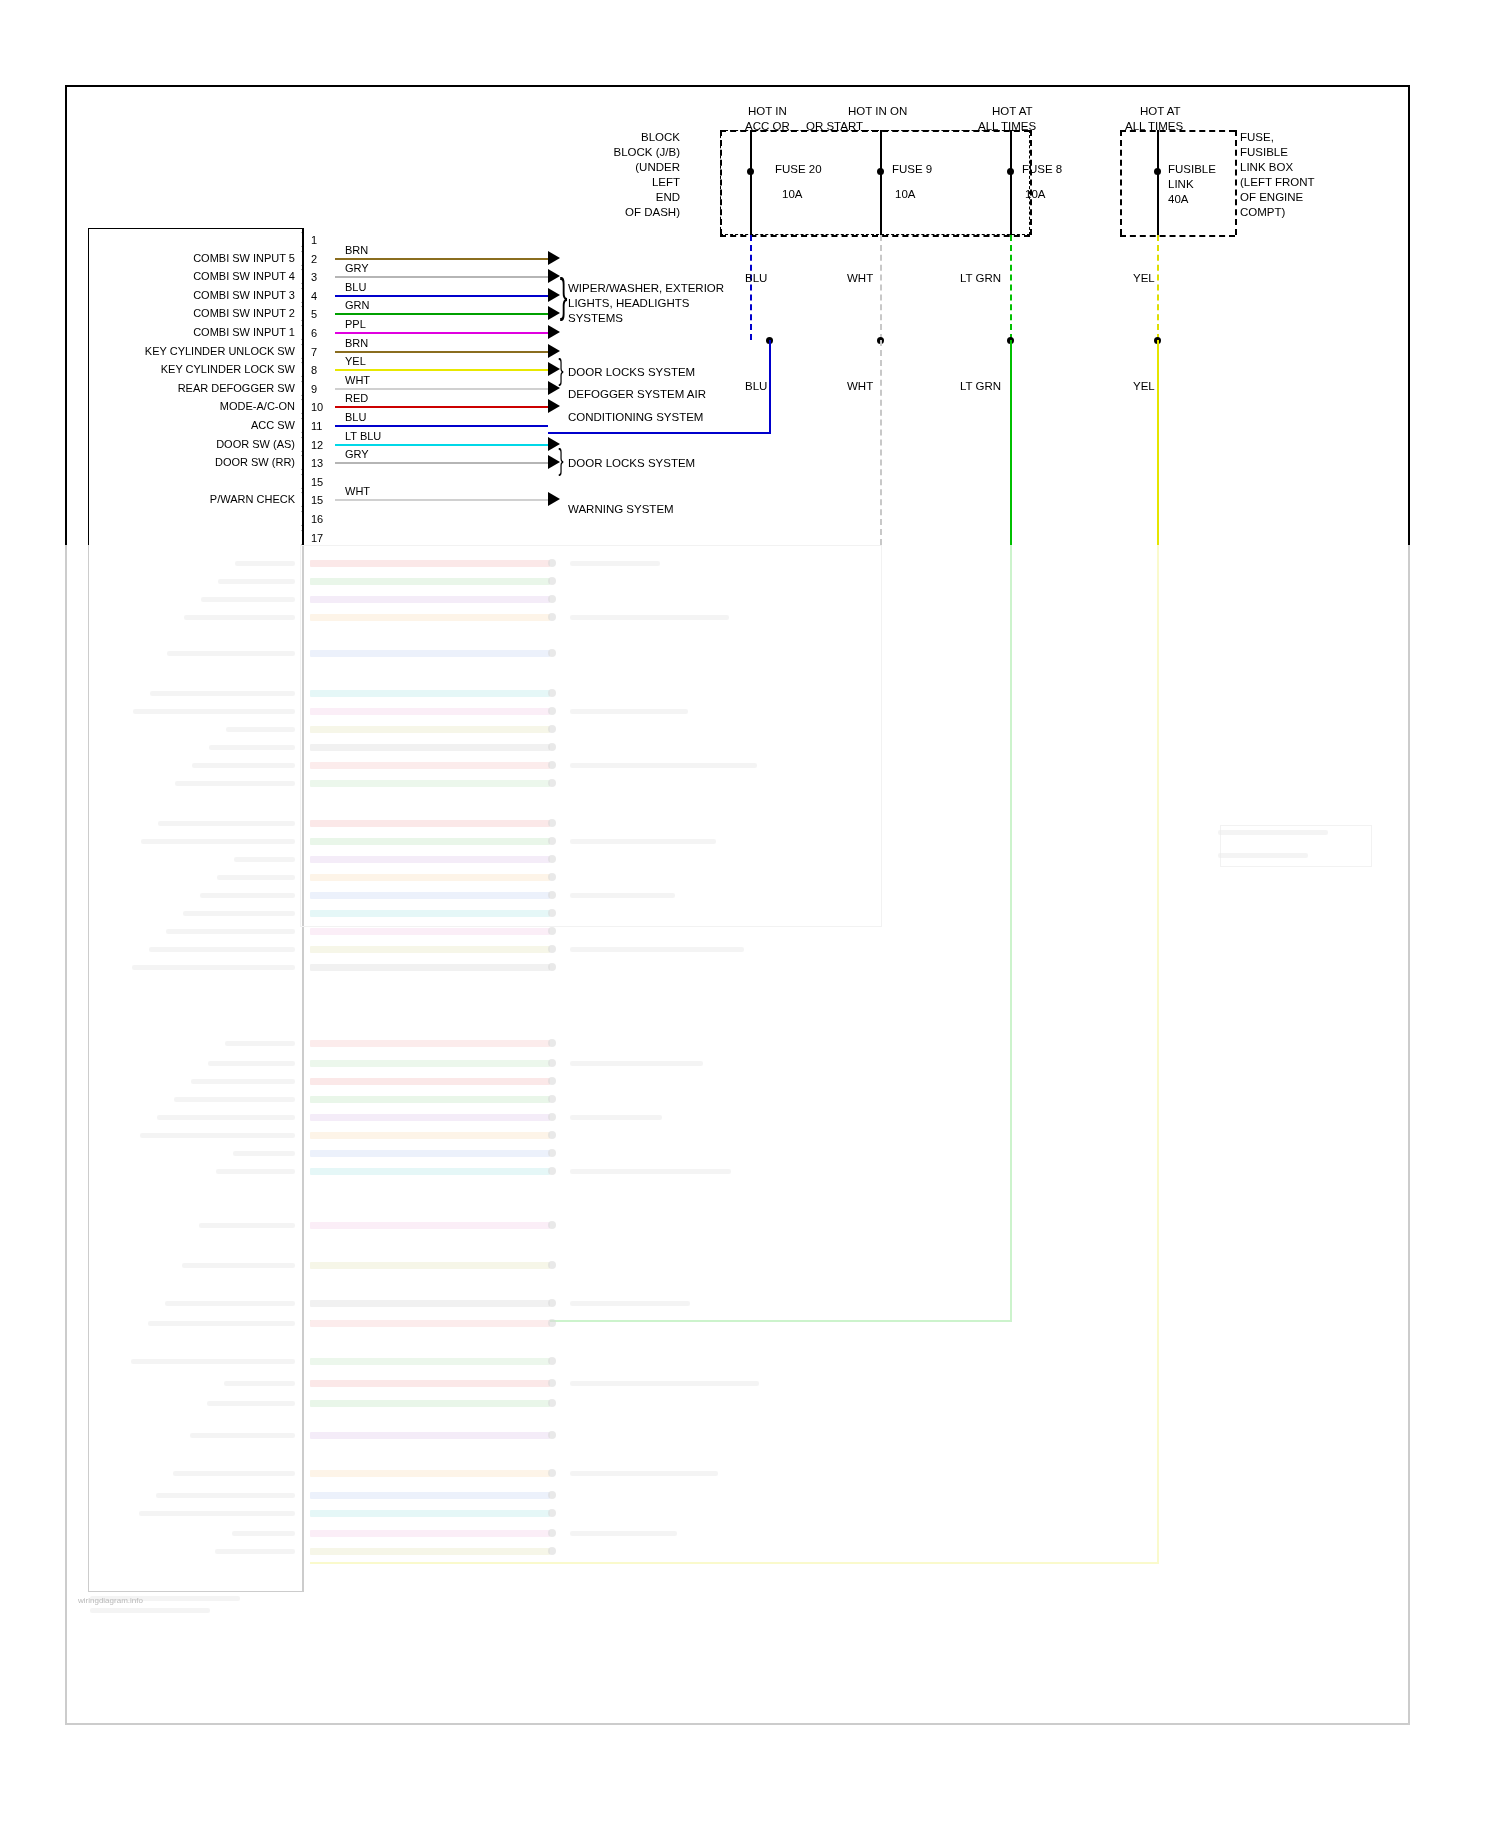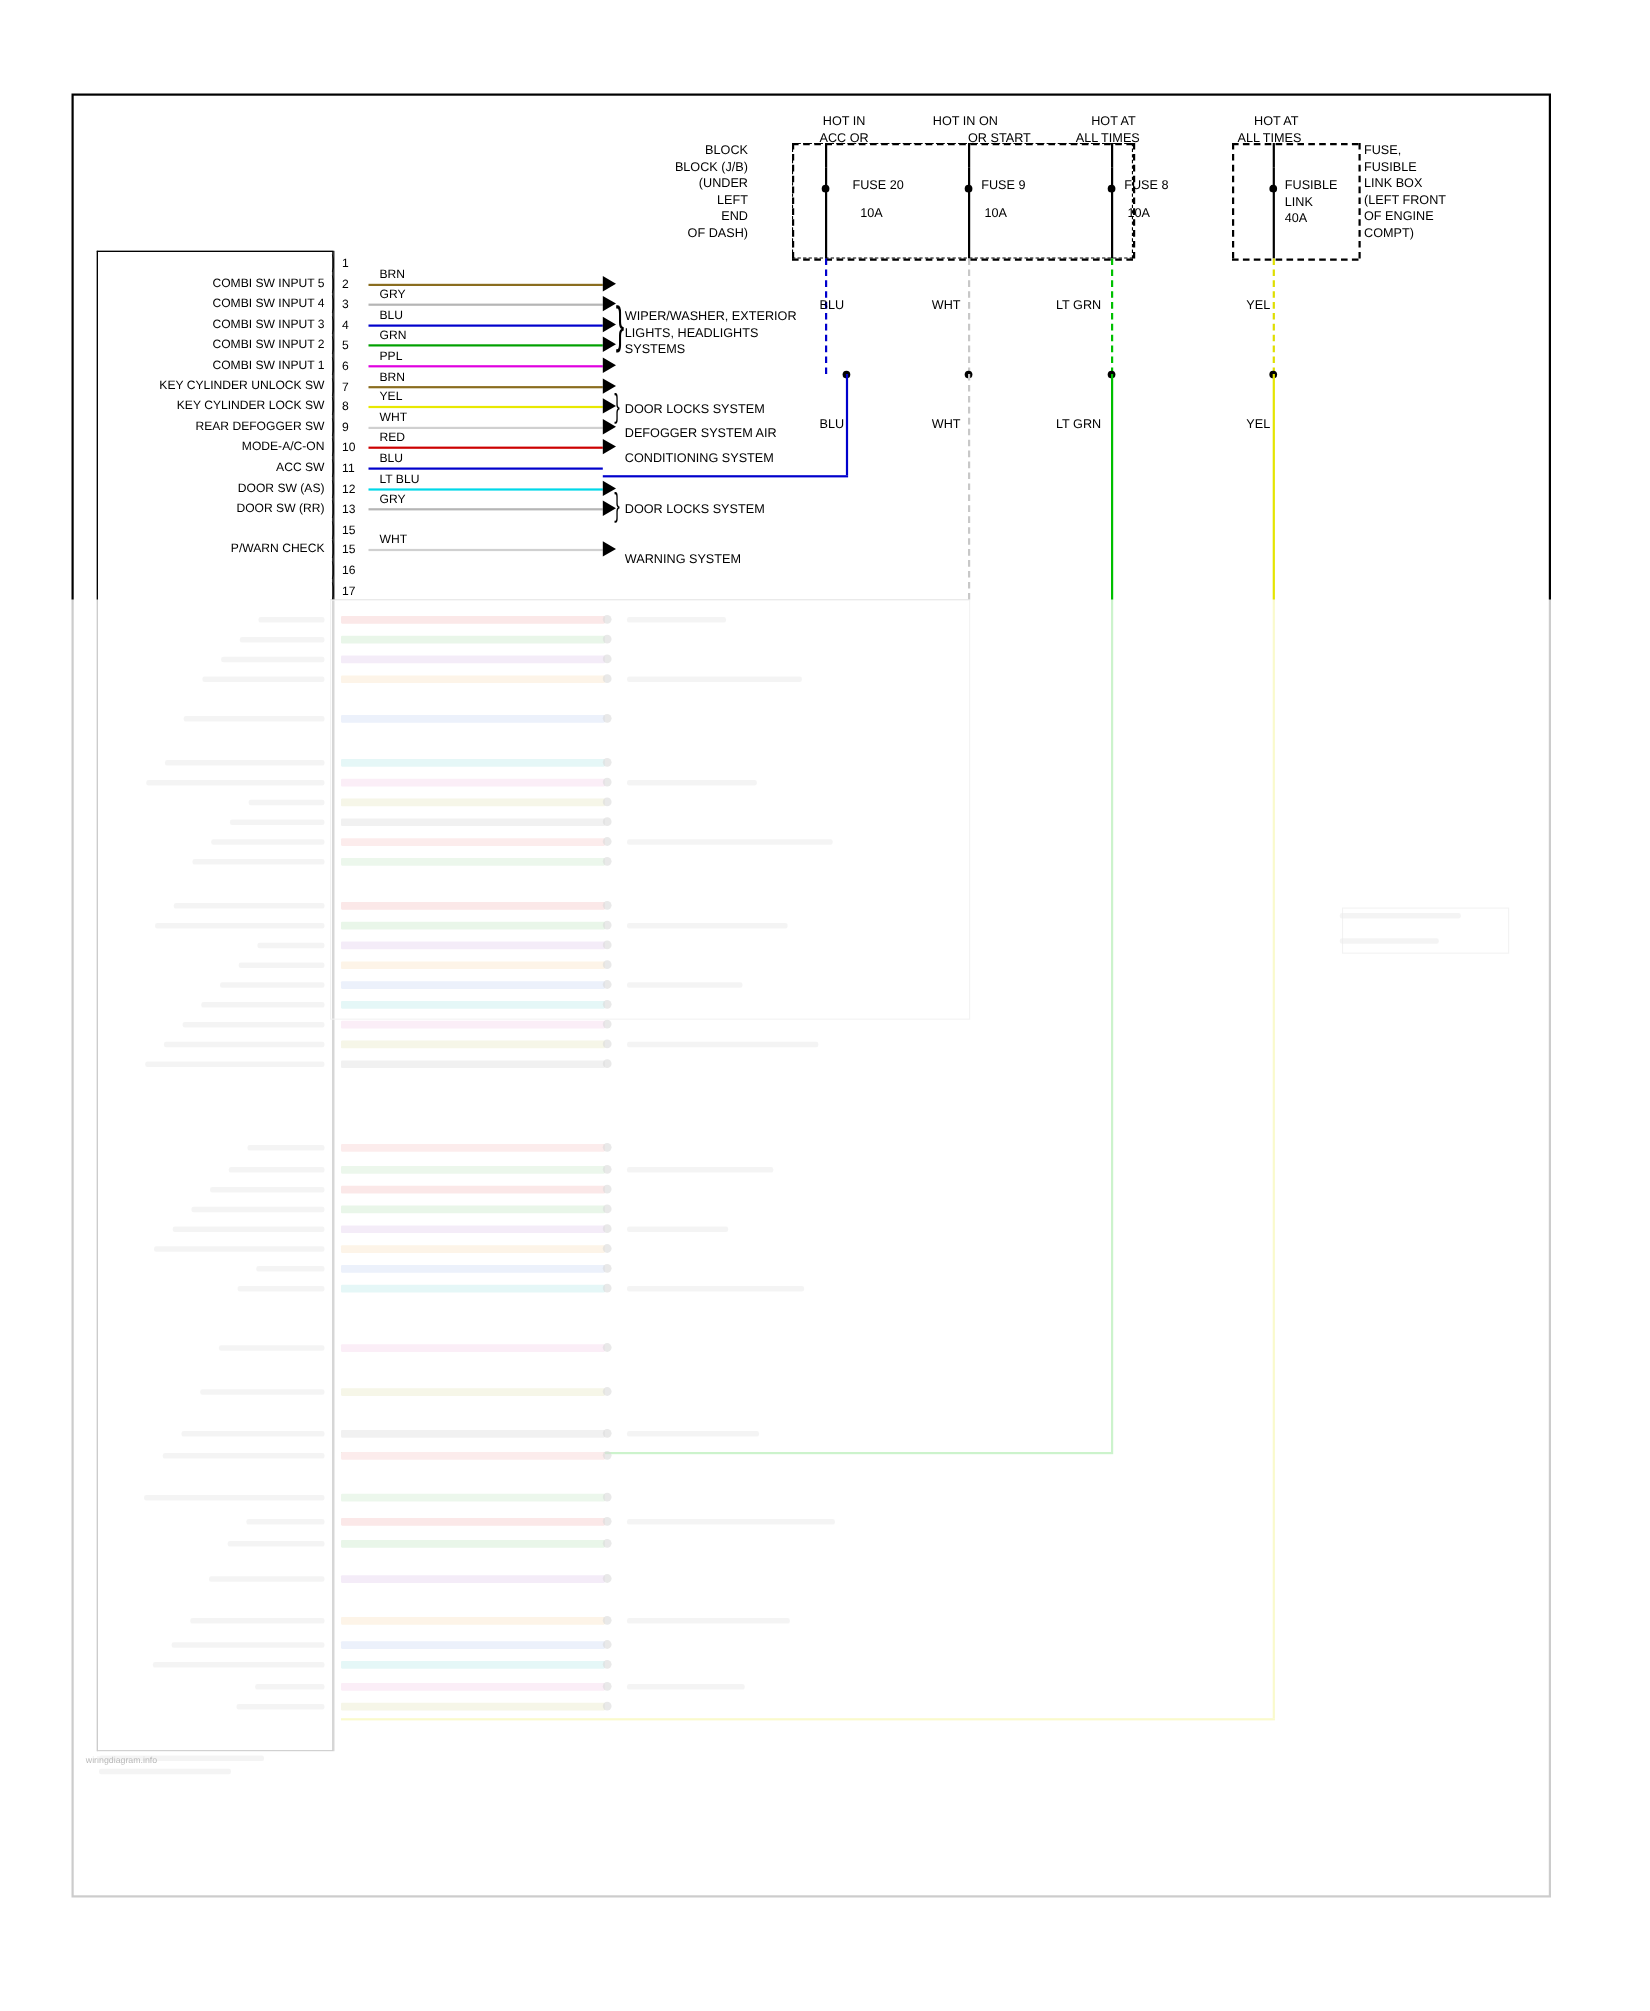--- a/index.html
+++ b/index.html
@@ -40,21 +40,21 @@
 <body>
 
 <div class="root">
 
   <div class="page-border"></div>
 
   <div class="t" style="left:748px;top:105px;text-align:center;">HOT IN</div>
   <div class="t" style="left:745px;top:120px;">ACC OR</div>
 
   <div class="t" style="left:848px;top:105px;">HOT IN ON</div>
-  <div class="t" style="left:880px;top:120px;">OR START</div>
+  <div class="t" style="left:806px;top:120px;">OR START</div>
 
   <div class="t" style="left:992px;top:105px;">HOT AT</div>
   <div class="t" style="left:978px;top:120px;">ALL TIMES</div>
 
   <div class="t" style="left:1140px;top:105px;">HOT AT</div>
   <div class="t" style="left:1125px;top:120px;">ALL TIMES</div>
 
   <div class="dbox" style="left:720px;top:130px;width:310px;height:105px;"></div>
 
   <div style="position:absolute;left:722px;top:132px;width:306px;height:101px;background:#fff;"></div>

